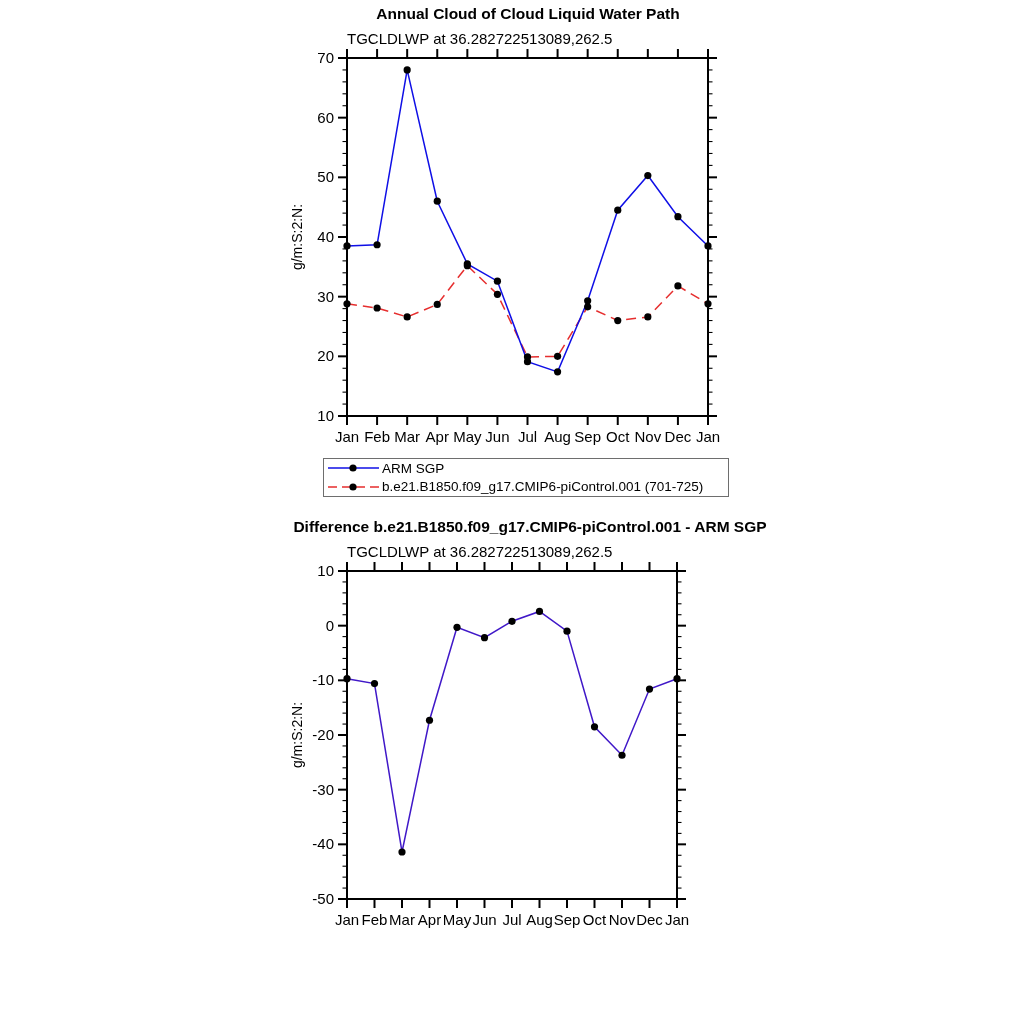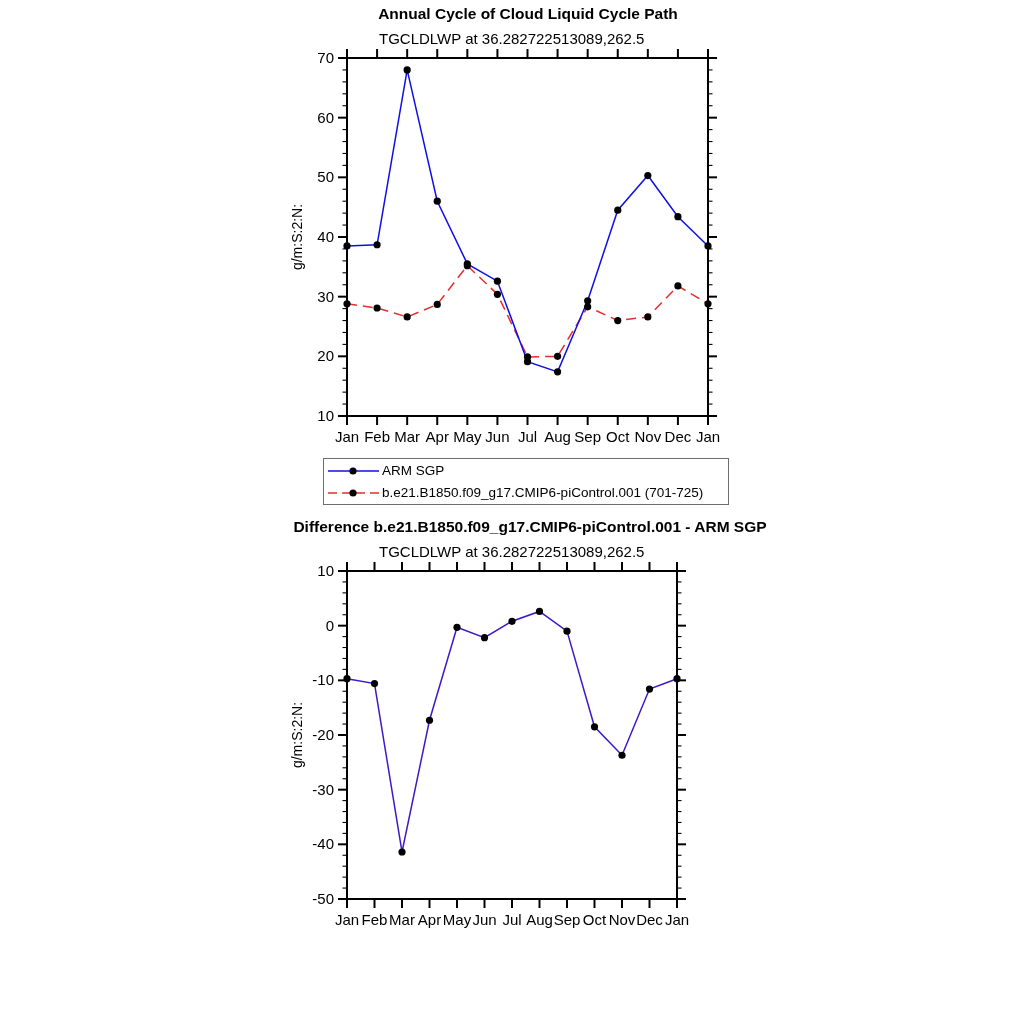--- a/index.html
+++ b/index.html
@@ -2,24 +2,24 @@
 <html><head>
 <meta charset="utf-8">
 <style>
   html,body{margin:0;padding:0;background:#ffffff;}
   .canvas{position:relative;width:1024px;height:1024px;background:#ffffff;overflow:hidden;
           font-family:"Liberation Sans",sans-serif;color:#000;}
   #plots{position:absolute;left:0;top:0;}
   .title{position:absolute;font-weight:bold;font-size:15.5px;white-space:nowrap;text-align:center;}
   .t-top{left:328px;top:5px;width:400px;}
   .t-bot{left:180px;top:518px;width:700px;}
-  .subtitle{position:absolute;font-size:15px;white-space:nowrap;margin-left:32px;}
+  .subtitle{position:absolute;font-size:15px;white-space:nowrap;}
   .s-top{left:347px;top:30px;}
   .s-bot{left:347px;top:543px;}
-  .legend{position:absolute;left:323px;top:458px;width:406px;height:47px;border:1px solid #6e6e6e;
+  .legend{position:absolute;left:323px;top:458px;width:406px;height:39px;border:1px solid #6e6e6e;
           background:#fff;display:flex;flex-direction:column;justify-content:center;box-sizing:border-box;}
   .legend-row{display:flex;align-items:center;height:22px;padding-left:3px;}
   .legend-row span{font-size:13.5px;white-space:nowrap;}
   .legend-sample{flex:0 0 53px;margin-right:2px;}
   svg text{fill:#000;}
   .tick{font-size:15px;font-family:"Liberation Sans",sans-serif;}
   .ylab{font-size:14px;font-family:"Liberation Sans",sans-serif;}
 </style>
 </head>
 <body>
@@ -302,21 +302,21 @@
           <circle cx="539.5" cy="611.4533333333334" r="3.6" fill="#000000"></circle>
           <circle cx="567" cy="631.1333333333333" r="3.6" fill="#000000"></circle>
           <circle cx="594.5" cy="726.8" r="3.6" fill="#000000"></circle>
           <circle cx="622" cy="755.2266666666667" r="3.6" fill="#000000"></circle>
           <circle cx="649.5" cy="689.08" r="3.6" fill="#000000"></circle>
           <circle cx="677" cy="678.6933333333334" r="3.6" fill="#000000"></circle>
         </g>
       </g>
     </svg>
 
-  <div class="title t-top">Annual Cycle of Cloud Liquid Cycle Path</div>
+  <div class="title t-top">Annual Cloud of Cloud Liquid Water Path</div>
   <div class="subtitle s-top">TGCLDLWP at 36.282722513089,262.5</div>
 
   <div class="legend">
     <div class="legend-row">
       <svg class="legend-sample" width="53" height="10">
         <line x1="1" y1="5" x2="52" y2="5" stroke="#0f0fe6" stroke-width="1.5"></line>
         <circle cx="26" cy="5" r="3.6" fill="#000000"></circle>
       </svg>
       <span>ARM SGP</span>
     </div>

